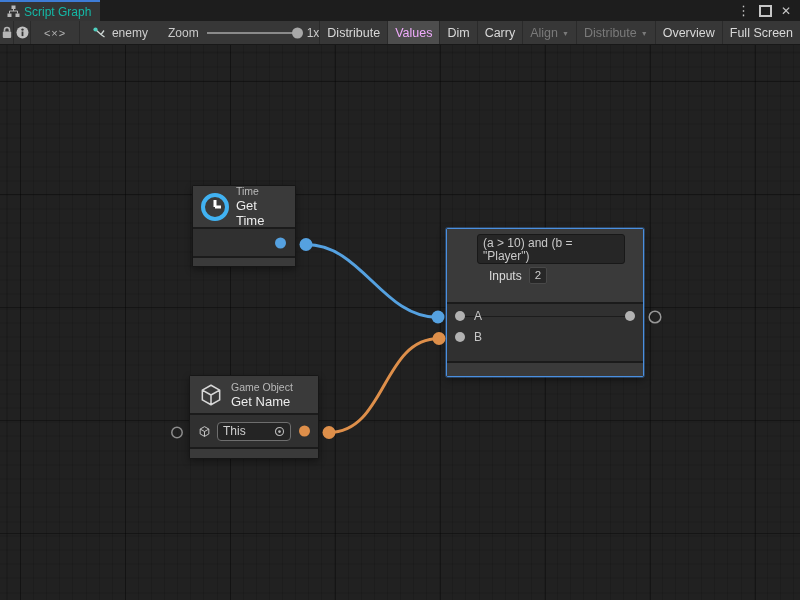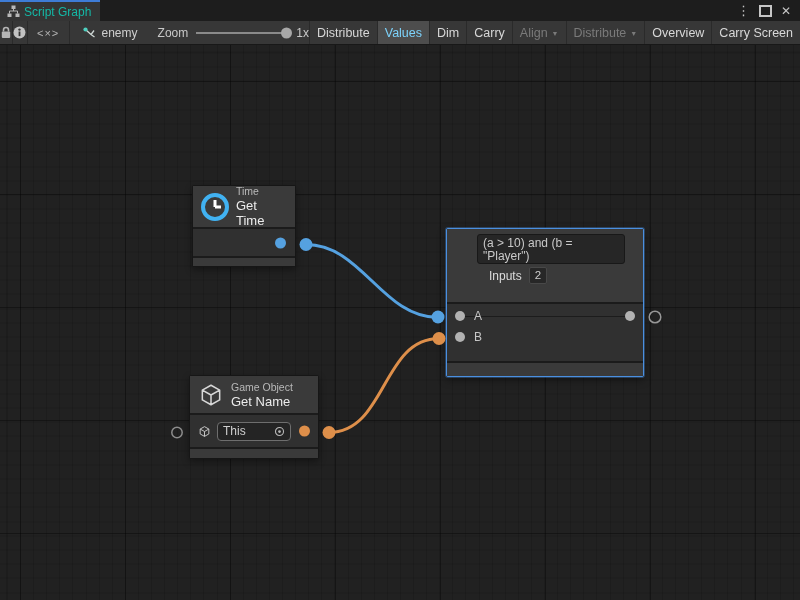--- a/index.html
+++ b/index.html
@@ -24,21 +24,21 @@
   .tbtn.info{width:27px}
   .tbtn.code{width:80px;color:#b5b5b5;letter-spacing:1px;font-size:11px}
   .breadcrumb{display:flex;align-items:center;gap:6px;padding-left:12px;color:#cfcfcf}
   .zoom-group{display:flex;align-items:center;gap:8px;margin-left:20px;color:#c9c9c9}
   .zoom-track{width:92px;height:2px;background:#8a8a8a;position:relative}
   .zoom-handle{position:absolute;right:-4px;top:50%;transform:translateY(-50%);
                width:11px;height:11px;border-radius:50%;background:#a8a8a8}
   .toolbar-right{margin-left:auto;display:flex;align-items:stretch}
   .rbtn{display:flex;align-items:center;gap:4px;padding:0 7px;border-left:1px solid #2a2a2a;
         color:#d8d8d8;font-size:12.5px;cursor:default;white-space:nowrap}
-  .rbtn.active{background:#4d4d4d;color:#7dd3fc}
+  .rbtn.active{background:#4d4d4d;color:#f0abfc}
   .rbtn.disabled{color:#7a7a7a}
   .caret{font-size:7px;line-height:1;margin-top:1px}
   
   .canvas{
     position:absolute;top:45px;left:0;width:800px;height:555px;
     background-color:#212121;
     background-image:
       repeating-linear-gradient(90deg, rgba(0,0,0,0.35) 0 1px, transparent 1px 105px),
       repeating-linear-gradient(180deg, rgba(0,0,0,0.35) 0 1px, transparent 1px 113px),
       repeating-linear-gradient(90deg, rgba(0,0,0,0.12) 0 1px, transparent 1px 13.1px),
@@ -180,21 +180,21 @@
       <span class="caret">▼</span>
     </div>
     <div class="rbtn disabled">
       <span>Distribute</span>
       <span class="caret">▼</span>
     </div>
     <div class="rbtn">
       <span>Overview</span>
     </div>
     <div class="rbtn">
-      <span>Carry Screen</span>
+      <span>Full Screen</span>
     </div>
   </div>
 </div>
 
 <div class="canvas">
 
   <div class="node n-time">
     <div class="node-header">
       <div class="clock">
         <div class="hand-v"></div>

